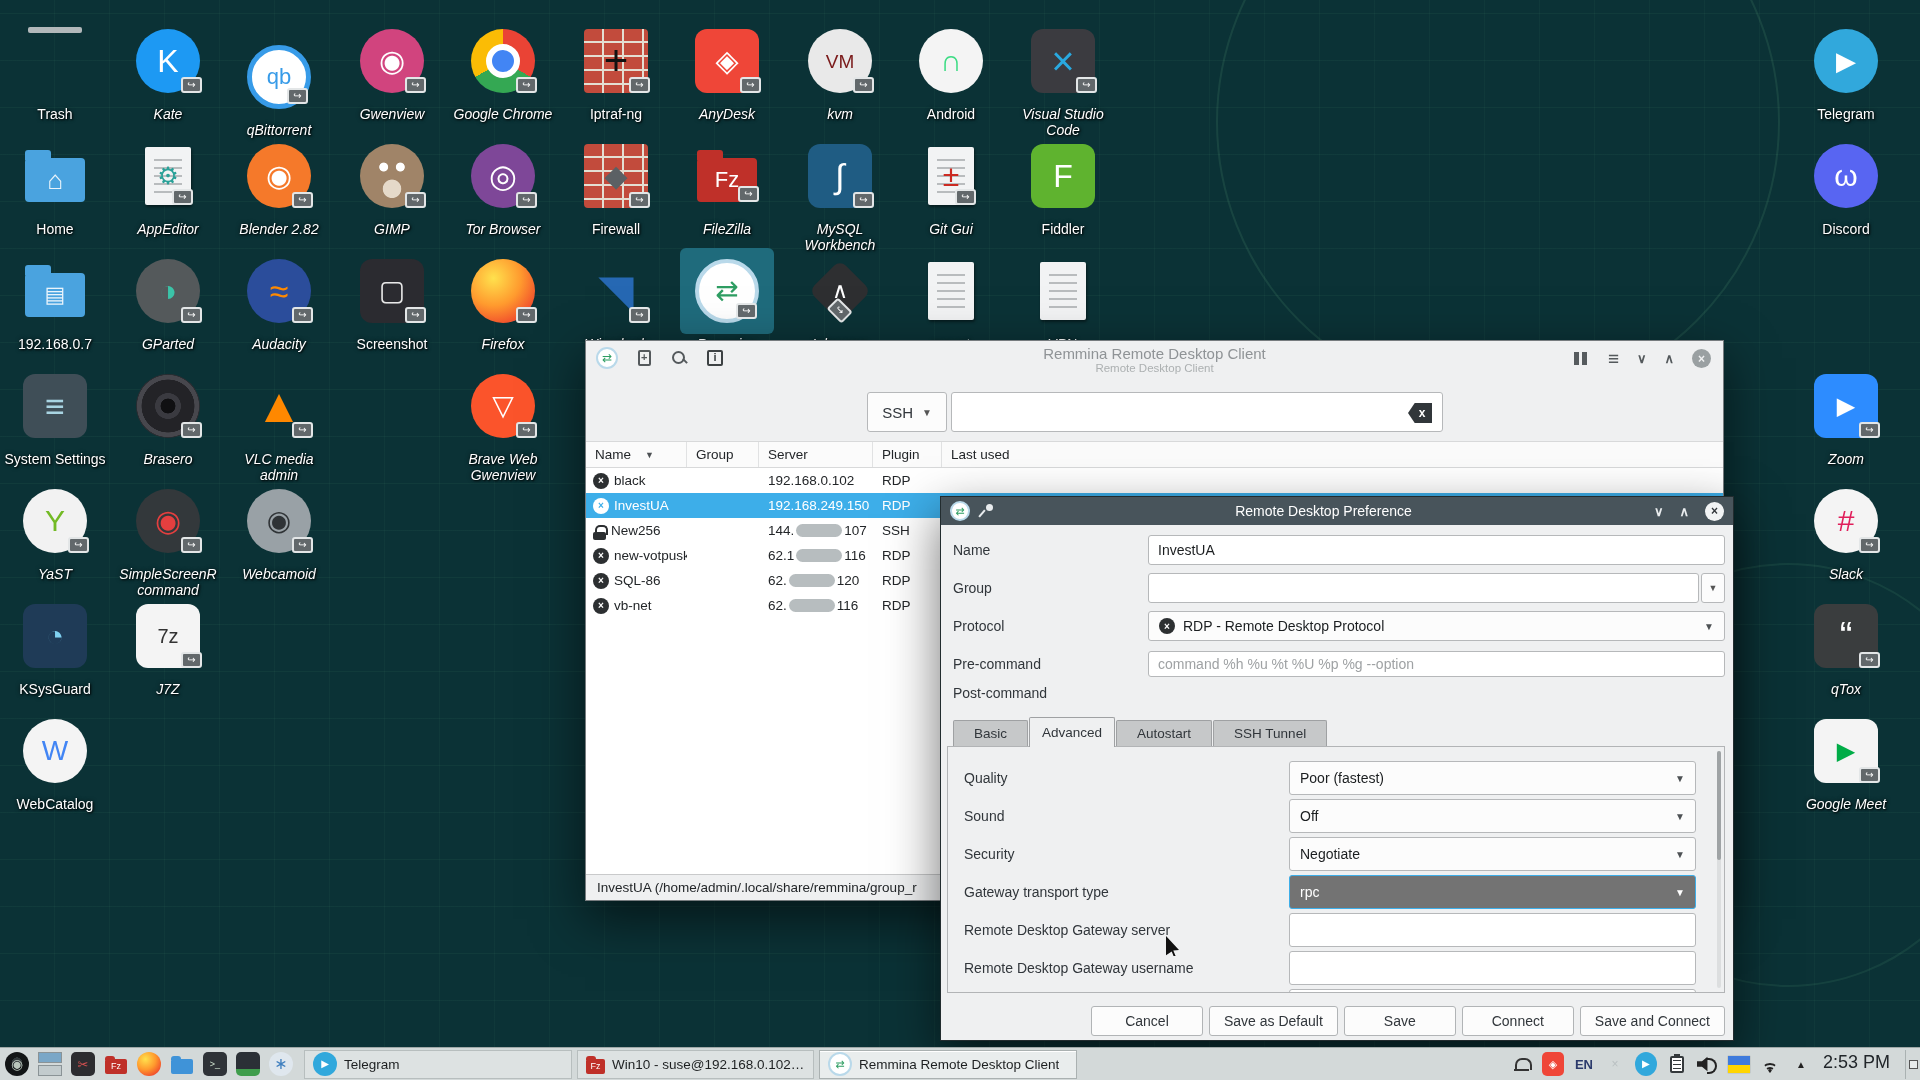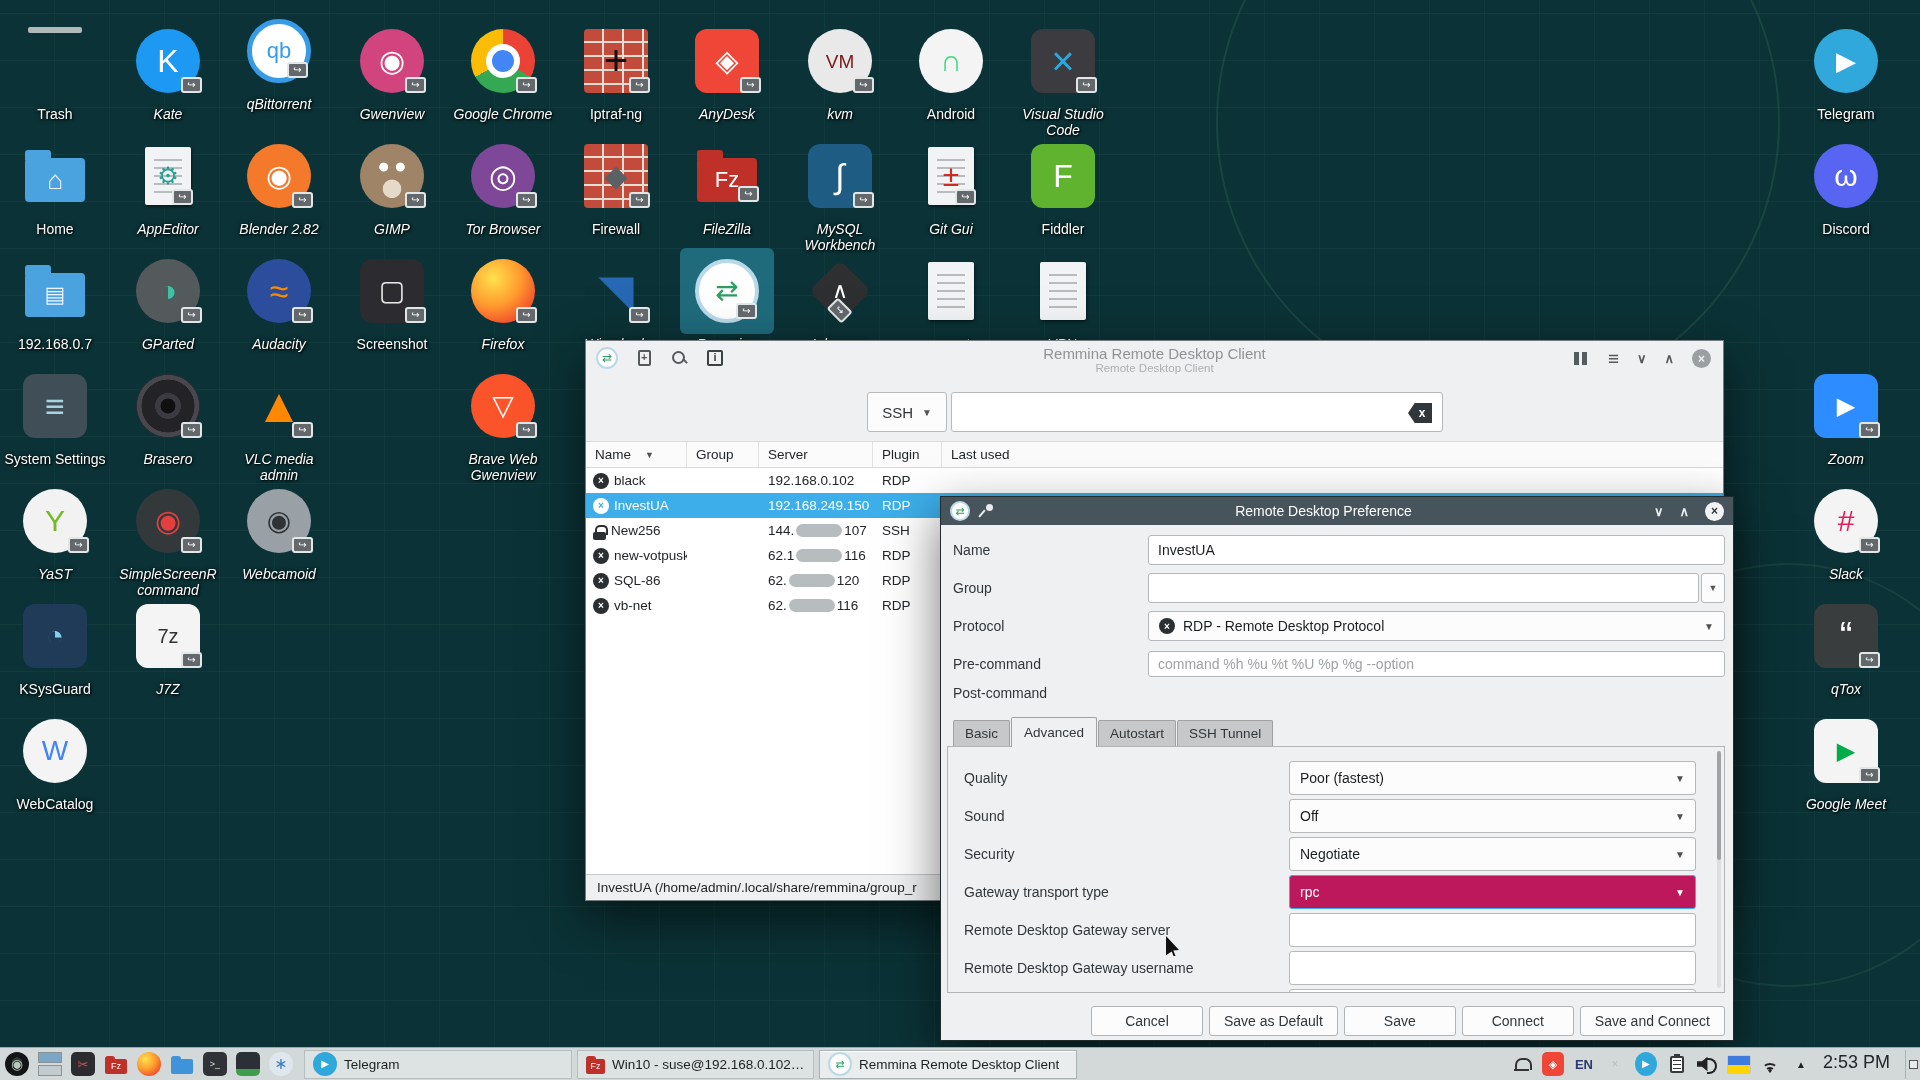--- a/index.html
+++ b/index.html
@@ -77,24 +77,24 @@
   .dtitle .dtools{display:flex;align-items:center;gap:16px}
   .dbody{position:absolute;left:0;right:0;top:28px;bottom:0;padding:10px 8px 0 12px}
   .frow{display:flex;align-items:center}
   .frow .flabel{width:195px;font-size:14px;color:#31363b;flex:none}
   .fctrl{flex:1;display:flex;align-items:center;position:relative}
   .tfield{background:#fff;border:1px solid #b6b8ba;border-radius:3px;display:flex;align-items:center;padding:0 9px;font-size:14px;color:#1b1e20;width:100%}
   .tfield .ph{color:#9fa2a4}
   .combo-btn{width:24px;height:30px;margin-left:2px;background:#fcfcfc;border:1px solid #b6b8ba;border-radius:3px;display:flex;align-items:center;justify-content:center;font-size:9px;color:#555;flex:none}
   .ddown{background:#fcfcfc;border:1px solid #b6b8ba;border-radius:3px;display:flex;align-items:center;padding:0 10px;gap:8px;font-size:14px;color:#1b1e20;width:100%}
   .ddown .arr{margin-left:auto;font-size:10px;color:#4d5154}
-  .ddown.focused{background:#be185d;border-color:#3daee9;color:#fff}
+  .ddown.focused{background:#737373;border-color:#3daee9;color:#fff}
   .ddown.focused .arr{color:#fff}
   .tabs{display:flex;margin:16px 0 0 -2px;padding-left:2px;align-items:flex-end}
-  .tab{padding:5px 11px;font-size:13.5px;color:#31363b;background:#c6c8c9;border:1px solid #9fa1a3;border-bottom:none;border-radius:2px 2px 0 0;margin-right:1px}
+  .tab{padding:5px 20px;font-size:13.5px;color:#31363b;background:#c6c8c9;border:1px solid #9fa1a3;border-bottom:none;border-radius:2px 2px 0 0;margin-right:1px}
   .tab.active{background:#eff0f1;padding:7px 12px;position:relative;z-index:2;margin-bottom:-1px}
   .tabframe{position:relative;margin:0 0 0 -6px;border:1px solid #b2b4b6;background:#eff0f1;height:247px;overflow:hidden;z-index:1;padding:0 16px}
   .adv-row{display:flex;align-items:center;position:absolute;left:16px;right:28px;height:34px}
   .adv-row .flabel{flex:1;font-size:14px;color:#31363b}
   .adv-ctrl{width:407px;flex:none;display:flex}
   .adv-ctrl .tfield,.adv-ctrl .ddown{height:34px}
   .vscroll{position:absolute;right:3px;top:4px;bottom:4px;width:4px;background:#dcdedf;border-radius:2px}
   .vscroll i{position:absolute;top:0;left:0;right:0;height:46%;background:#9fa3a5;border-radius:2px}
   .dlg-buttons{position:absolute;right:8px;bottom:4px;display:flex;gap:6px}
   .btn{height:30px;min-width:112px;padding:0 14px;background:#fcfcfc;border:1px solid #b1b4b6;border-radius:3px;font-size:14px;color:#31363b;display:flex;align-items:center;justify-content:center}
@@ -172,21 +172,21 @@
     </div>
     <div class="dicon" style="left: 116px; top: 18px;">
       <div class="plate">
         <span class="ic sh-circle" style="background: rgb(29, 153, 243);">
           <span class="glyph" style="color: rgb(255, 255, 255); font-size: 32px;">K</span>
           <span class="badge">↪</span>
         </span>
       </div>
       <div class="lbl it">Kate</div>
     </div>
-    <div class="dicon" style="left: 227px; top: 8px;">
+    <div class="dicon" style="left: 227px; top: 34px;">
       <div class="plate">
         <span class="ic sh-circle k-qb">
           <span class="glyph" style="color: rgb(55, 155, 232); font-size: 22px;">qb</span>
           <span class="badge">↪</span>
         </span>
       </div>
       <div class="lbl it">qBittorrent</div>
     </div>
     <div class="dicon" style="left: 340px; top: 18px;">
       <div class="plate">

